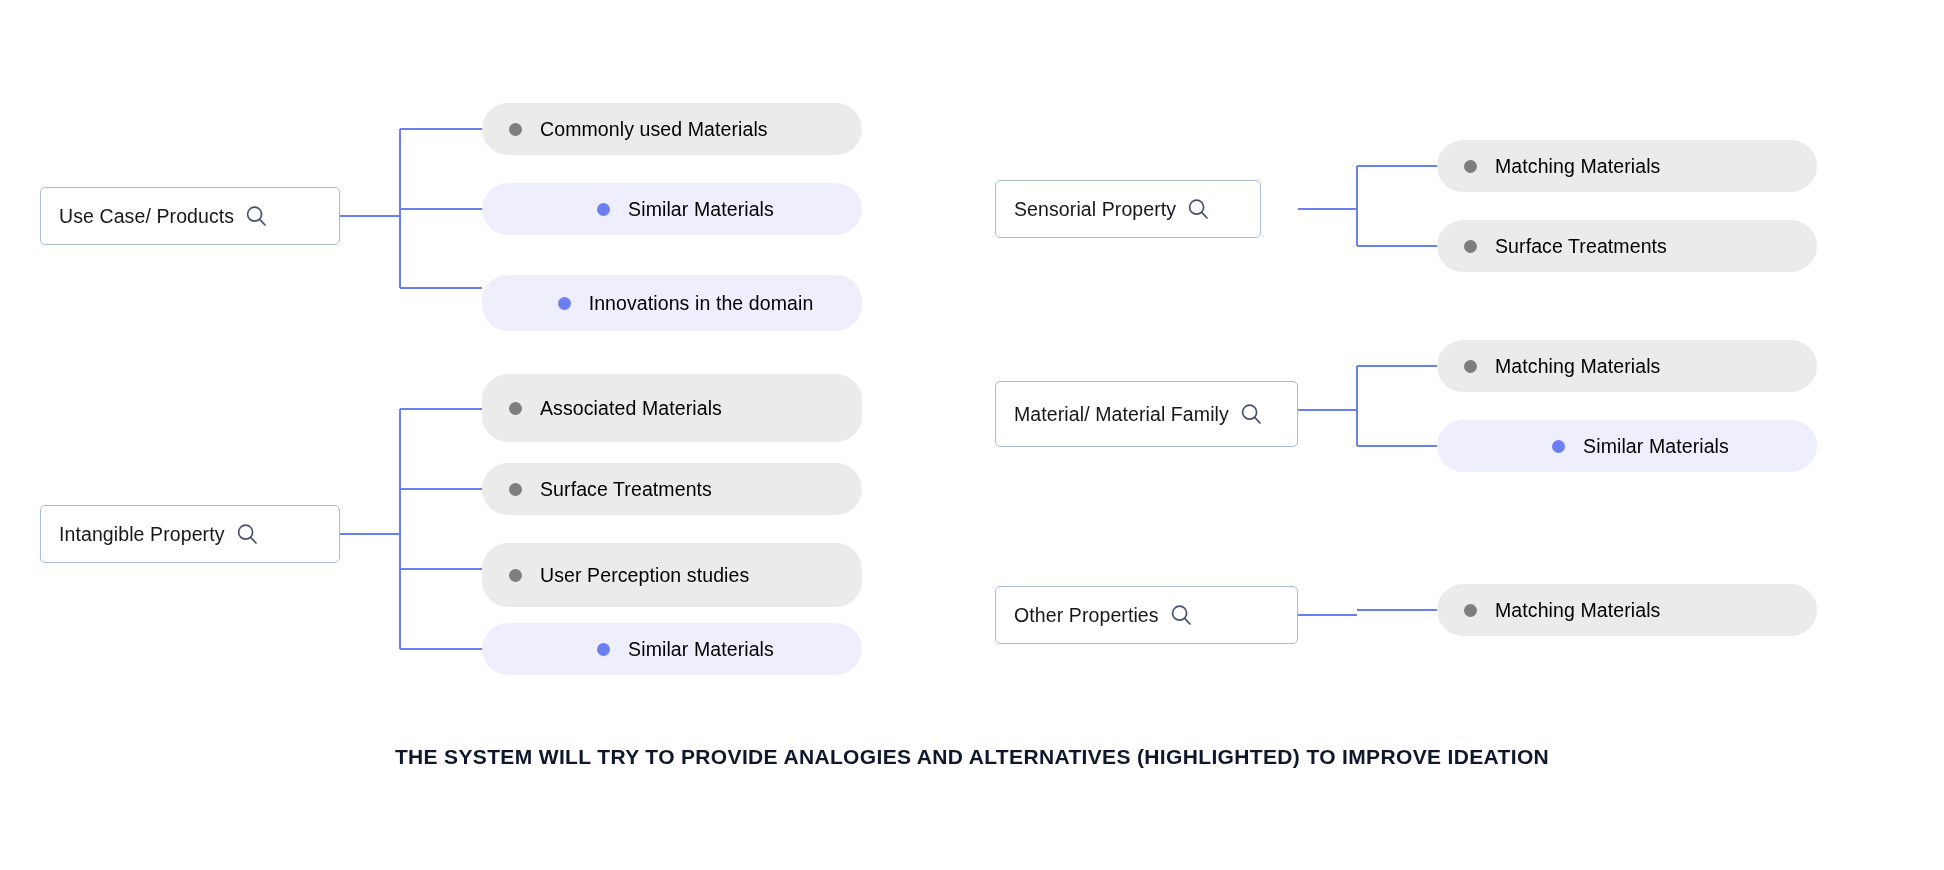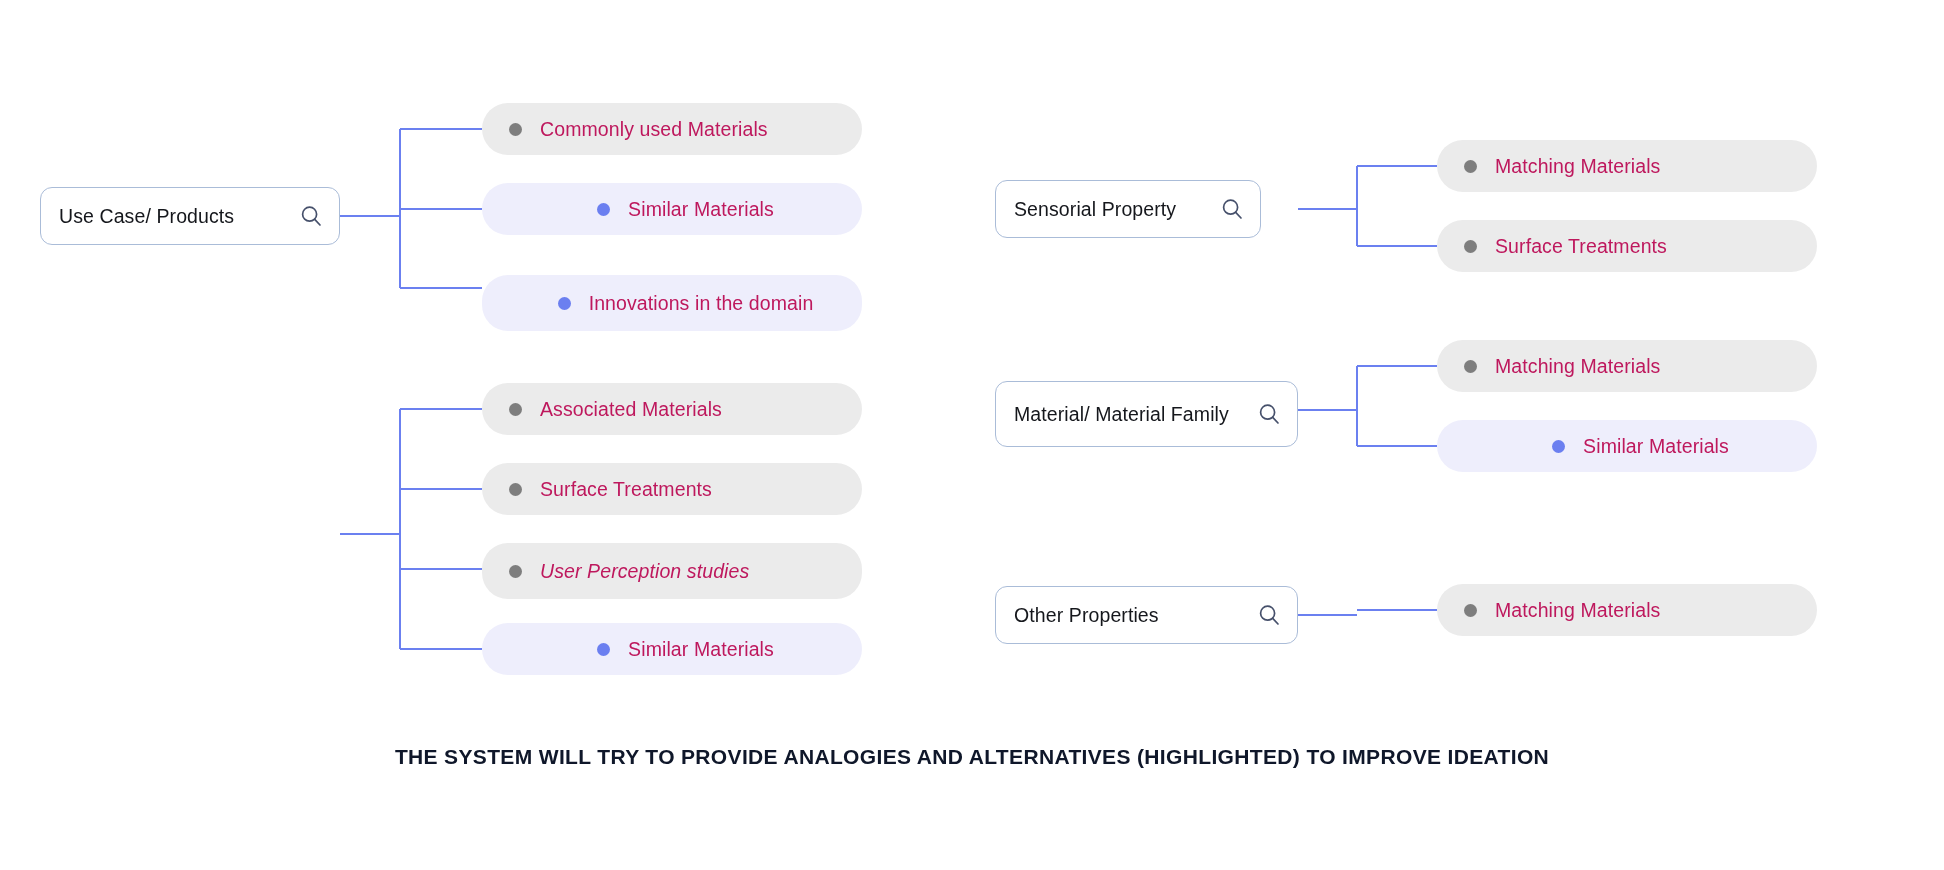--- a/index.html
+++ b/index.html
@@ -29,24 +29,24 @@
     height: 870px;
     pointer-events: none;
   }
 
   
   .search-box {
     position: absolute;
     box-sizing: border-box;
     background: #ffffff;
     border: 1.6px solid #aabcd8;
-    border-radius: 12px;
+    border-radius: 5px;
     display: flex;
     align-items: center;
-    justify-content: space-between;
+    justify-content: flex-start;
     padding: 0 16px 0 18px;
     z-index: 3;
   }
   .search-box .sb-label {
     font-size: 19.5px;
     color: #15171c;
     letter-spacing: 0.1px;
     white-space: nowrap;
     font-weight: 400;
   }
@@ -76,21 +76,21 @@
     height: 13px;
     border-radius: 50%;
     flex: none;
     margin-right: 18px;
   }
   .pill.neutral .dot { background: #7e7e7e; }
   .pill.accent  .dot { background: #6b7ff0; }
 
   .pill .pill-label {
     font-size: 19.5px;
-    color: #be185d;
+    color: #000000;
     letter-spacing: 0.1px;
     white-space: nowrap;
     font-weight: 400;
   }
 
   
   #caption {
     position: absolute;
     left: 0;
     top: 745px;
@@ -167,30 +167,39 @@
 
   <div class="pill neutral" style="left:1437px; top:140px; width:380px; height:52px;">
     <span class="dot"></span>
     <span class="pill-label">Matching Materials</span>
   </div>
   <div class="pill neutral" style="left:1437px; top:220px; width:380px; height:52px;">
     <span class="dot"></span>
     <span class="pill-label">Surface Treatments</span>
   </div>
 
-
-  <div class="pill neutral" style="left:482px; top:383px; width:380px; height:52px;">
+  <div class="search-box" style="left:40px; top:505px; width:300px; height:58px;">
+    <span class="sb-label">Intangible Property</span>
+    <span class="sb-icon">
+      <svg width="24" height="24" viewBox="0 0 24 24" fill="none" stroke="#46506b" stroke-width="1.7" stroke-linecap="round">
+        <circle cx="10.6" cy="10.2" r="7"></circle>
+        <line x1="15.7" y1="15.4" x2="21" y2="21"></line>
+      </svg>
+    </span>
+  </div>
+
+  <div class="pill neutral" style="left:482px; top:374px; width:380px; height:68px;">
     <span class="dot"></span>
     <span class="pill-label">Associated Materials</span>
   </div>
   <div class="pill neutral" style="left:482px; top:463px; width:380px; height:52px;">
     <span class="dot"></span>
     <span class="pill-label">Surface Treatments</span>
   </div>
-  <div class="pill neutral" style="left:482px; top:543px; width:380px; height:56px;font-style:italic;">
+  <div class="pill neutral" style="left:482px; top:543px; width:380px; height:64px;">
     <span class="dot"></span>
     <span class="pill-label">User Perception studies</span>
   </div>
   <div class="pill accent" style="left:482px; top:623px; width:380px; height:52px;">
     <span class="dot"></span>
     <span class="pill-label">Similar Materials</span>
   </div>
 
   <div class="search-box" style="left:995px; top:381px; width:303px; height:66px;">
     <span class="sb-label">Material/ Material Family</span>

